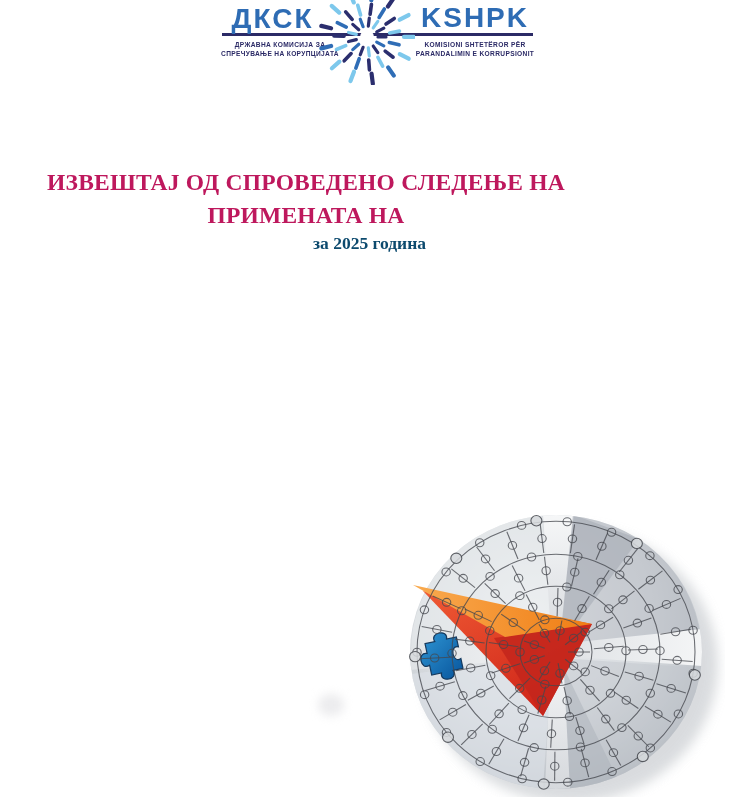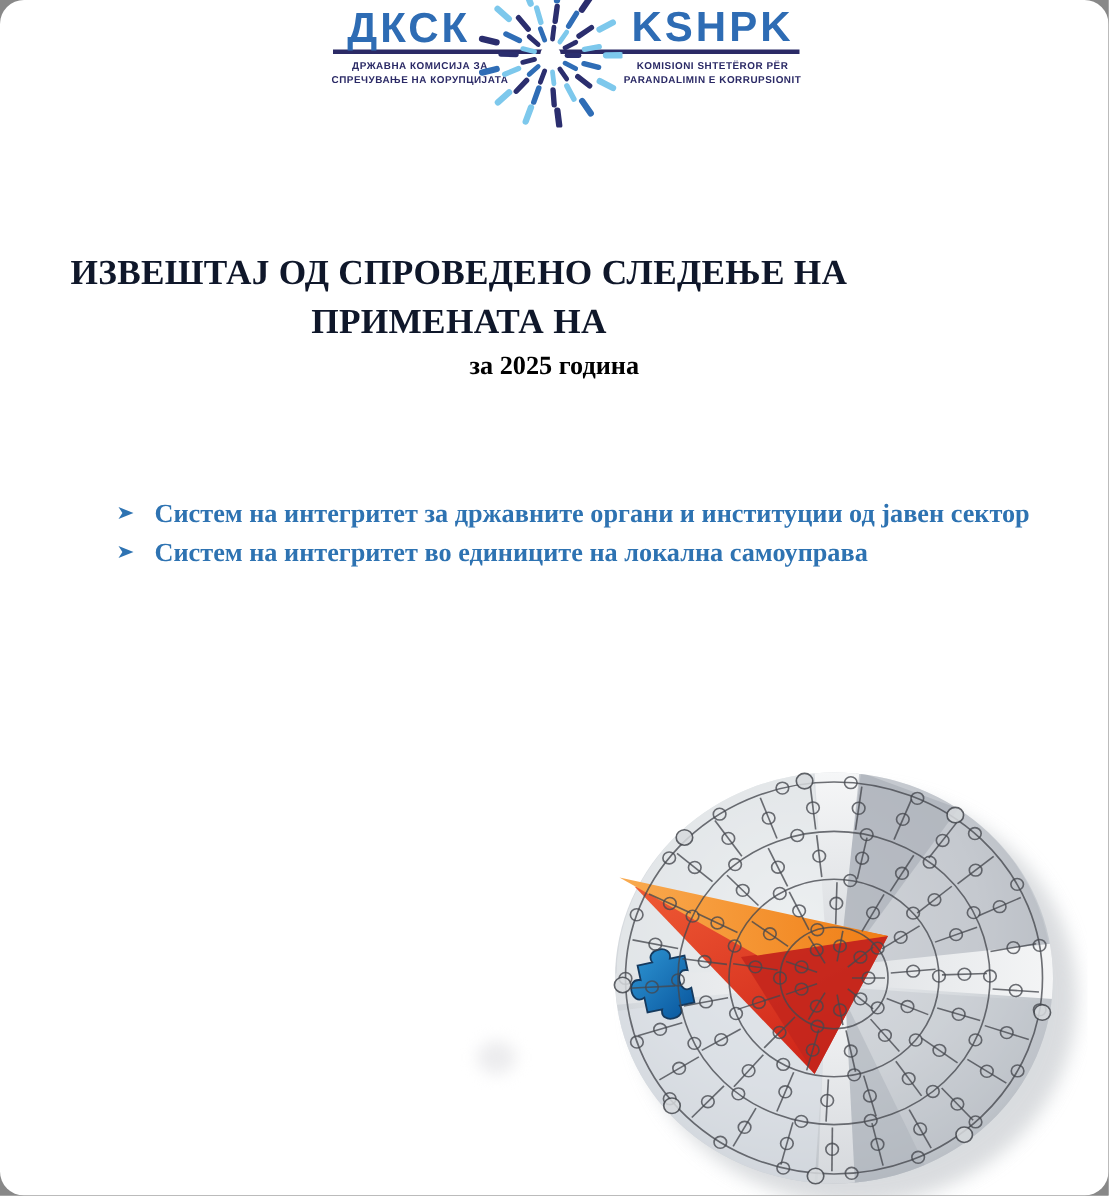--- a/index.html
+++ b/index.html
@@ -1,29 +1,29 @@
 <!DOCTYPE html>
 <html><head>
 <meta charset="utf-8">
 <style>
   html,body{margin:0;padding:0;background:#888;}
   #page{position:relative;width:739px;height:797px;background:#ffffff;margin:0 auto;
-        overflow:hidden;font-family:"Liberation Serif","DejaVu Serif",serif;border-radius:16px;}
+        overflow:hidden;font-family:"Liberation Serif","DejaVu Serif",serif;}
   .abs{position:absolute;}
   
   .acronym{font-family:"Liberation Sans","DejaVu Sans",sans-serif;font-weight:bold;
            font-size:28px;color:#2e6cb4;letter-spacing:2px;text-align:center;}
   .logo-sub{font-family:"Liberation Sans","DejaVu Sans",sans-serif;font-weight:bold;
             font-size:6.6px;line-height:9px;color:#2b2a66;letter-spacing:0.35px;text-align:center;}
   #logo-rule{left:222px;top:33px;width:311px;height:2.5px;background:#2b2a66;}
   #burst{left:319px;top:-11px;}
   
-  #title{left:0;top:166px;width:612px;text-align:center;color:#0f172a;font-weight:bold;
+  #title{left:0;top:166px;width:612px;text-align:center;color:#be185d;font-weight:bold;
          font-size:23.5px;line-height:33px;letter-spacing:0.2px;}
-  #subtitle{left:0;top:233px;width:739px;text-align:center;color:#000000;font-weight:bold;
+  #subtitle{left:0;top:233px;width:739px;text-align:center;color:#0c4a6e;font-weight:bold;
             font-size:17.5px;}
   
   #bullets{left:78px;top:329px;width:620px;}
   .bullet{display:flex;align-items:flex-start;gap:13px;color:#2e73b2;font-weight:bold;
           font-size:17.5px;line-height:26px;}
   .bullet svg{flex:0 0 auto;margin-top:7px;}
   
   #globe{left:393px;top:506px;}
   #blob{left:318px;top:694px;width:26px;height:22px;background:#ececee;border-radius:50%;
         filter:blur(5px);}
@@ -94,34 +94,20 @@
       <div>KOMISIONI SHTETËROR PËR</div>
       <div>PARANDALIMIN E KORRUPSIONIT</div>
     </div>
   </div>
 
   <div id="title" class="abs">
     <div>ИЗВЕШТАЈ ОД СПРОВЕДЕНО СЛЕДЕЊЕ НА ПРИМЕНАТА НА</div>
   </div>
   <div id="subtitle" class="abs">за 2025 година</div>
 
-  <div id="bullets" class="abs">
-    <div class="bullet">
-      <svg width="12" height="12" viewBox="0 0 12 12">
-        <path d="M1,2 L11,6 L1,10 L3.6,6 Z" fill="#2e73b2"></path>
-      </svg>
-      <span>Систем на интегритет за државните органи и институции од јавен сектор</span>
-    </div>
-    <div class="bullet">
-      <svg width="12" height="12" viewBox="0 0 12 12">
-        <path d="M1,2 L11,6 L1,10 L3.6,6 Z" fill="#2e73b2"></path>
-      </svg>
-      <span>Систем на интегритет во единиците на локална самоуправа</span>
-    </div>
-  </div>
 
   <div id="blob" class="abs"></div>
 
   <svg id="globe" class="abs" width="332" height="291" viewBox="0 0 332 291">
     <defs>
       <radialGradient id="sphereGrad" cx="42%" cy="36%" r="75%">
         <stop offset="0%" stop-color="#f0f2f4"></stop>
         <stop offset="55%" stop-color="#d6dade"></stop>
         <stop offset="85%" stop-color="#bcc1c7"></stop>
         <stop offset="100%" stop-color="#9ba1a9"></stop>

